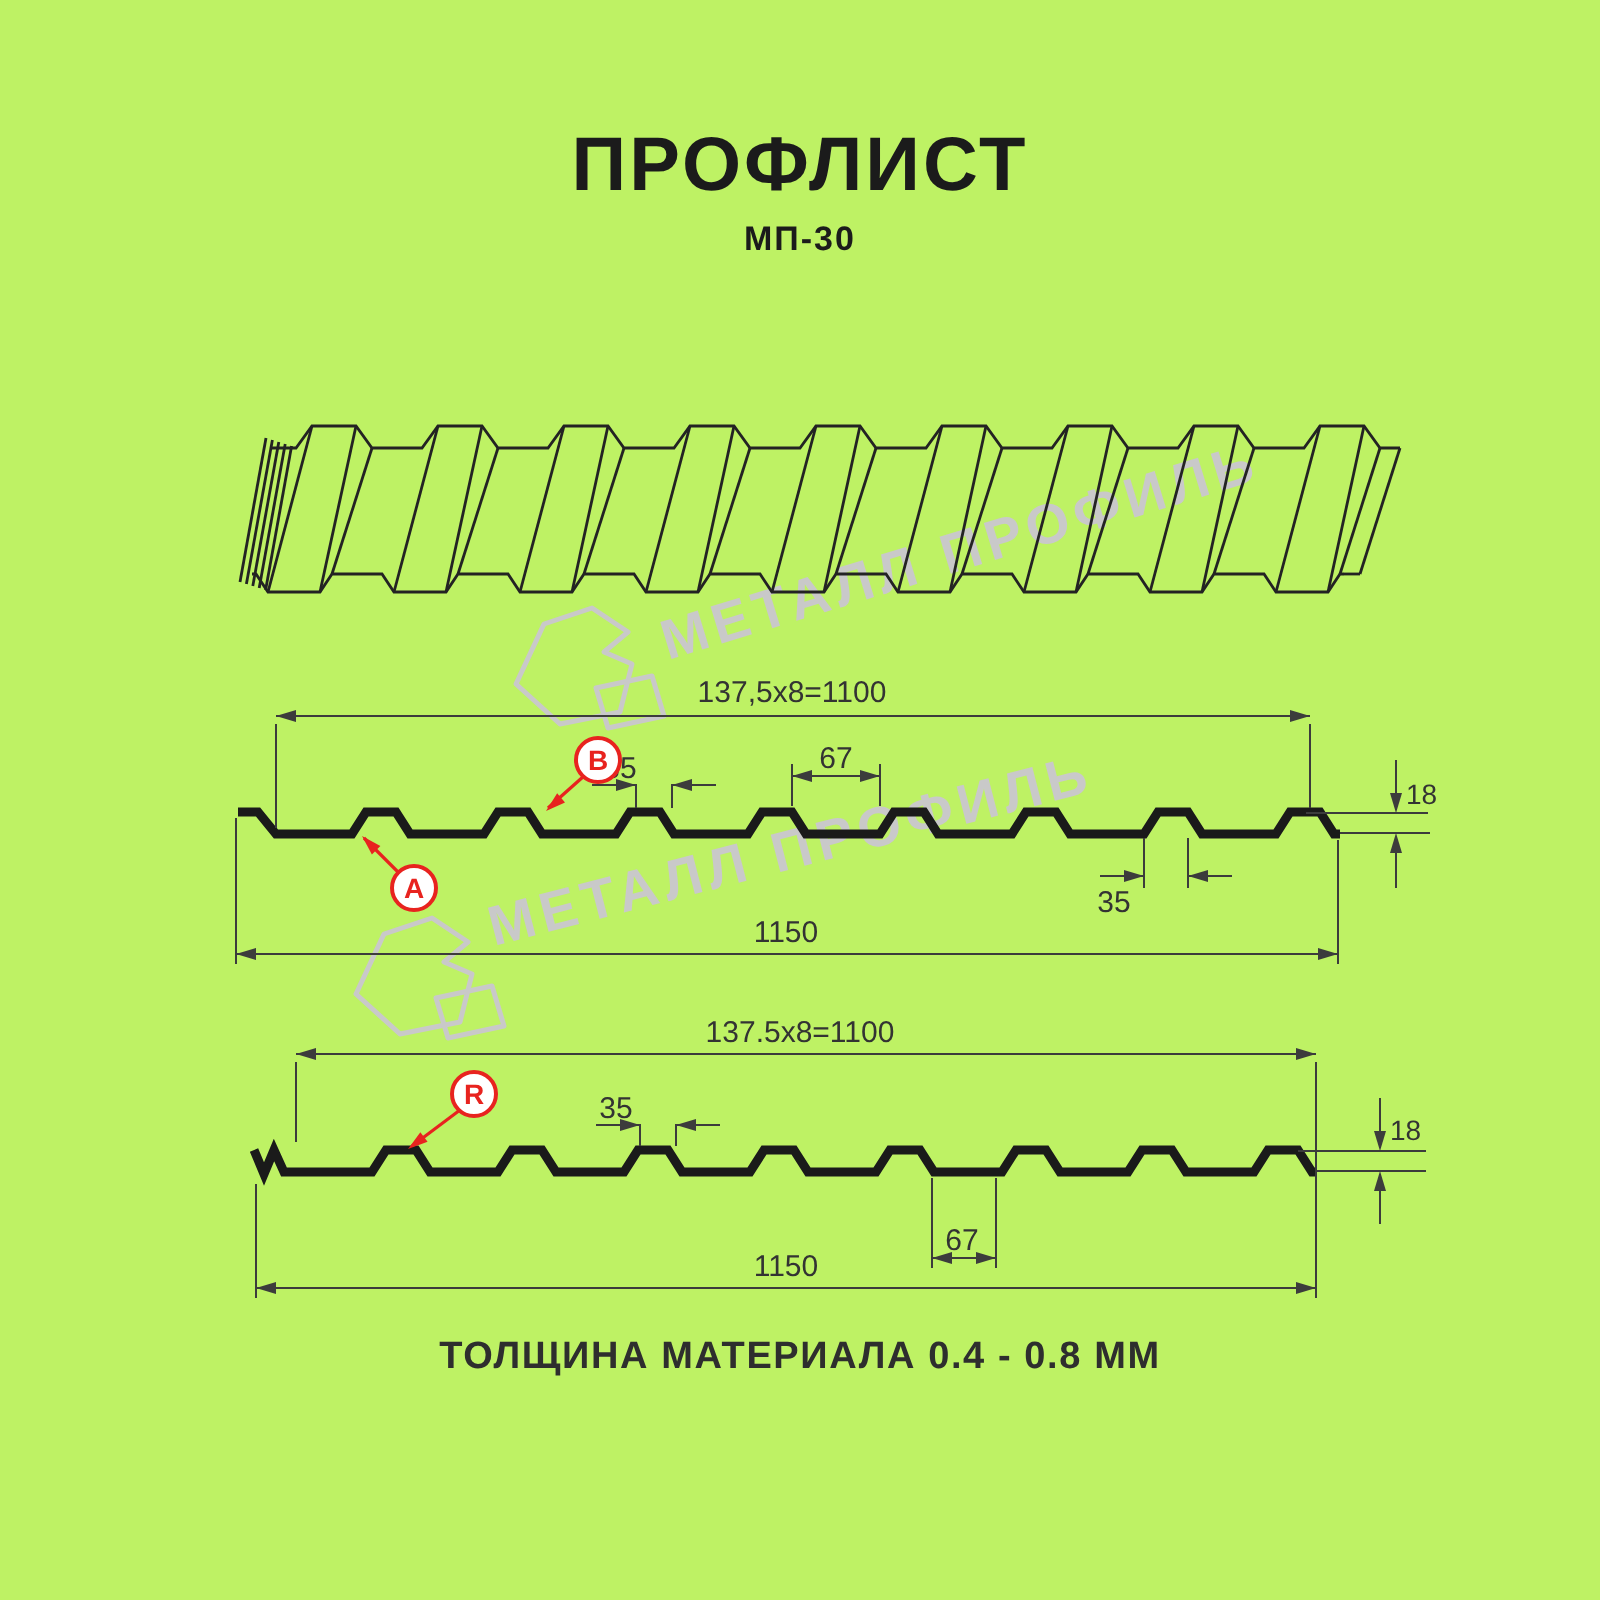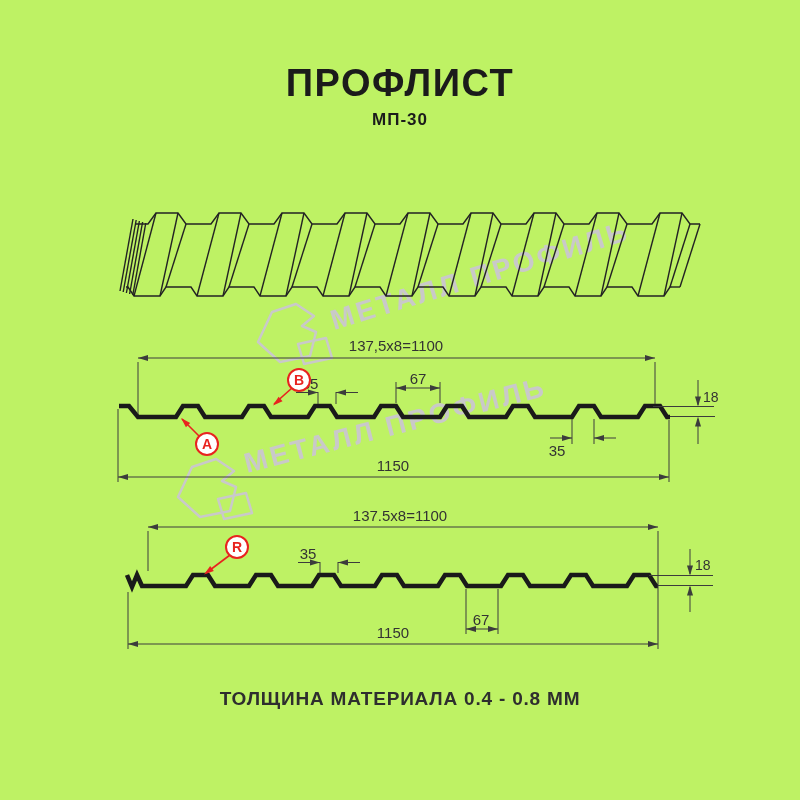--- a/index.html
+++ b/index.html
@@ -2,21 +2,21 @@
 <html><head>
 <meta charset="utf-8">
 <style>
   html,body{margin:0;padding:0;background:#fff;}
   .page{position:relative;width:800px;height:800px;background:#bef264;overflow:hidden;
         font-family:"Liberation Sans",sans-serif;padding-left:28px;}
   .title{position:absolute;top:62px;left:0;width:800px;text-align:center;
          font-size:38px;font-weight:800;letter-spacing:1.5px;color:#1b1b1b;}
   .subtitle{position:absolute;top:110px;left:0;width:800px;text-align:center;
          font-size:17px;font-weight:600;letter-spacing:1px;color:#1b1b1b;}
-  .footer{position:absolute;top:688px;left:0;width:800px;text-align:center;
+  .footer{position:absolute;top:668px;left:0;width:800px;text-align:center;
          font-size:19px;font-weight:700;letter-spacing:0.8px;color:#2e2e2e;}
   svg.diagram{position:absolute;top:140px;left:0;}
   text.dim{font-family:"Liberation Sans",sans-serif;font-size:15px;fill:#333;}
   text.dim18{font-family:"Liberation Sans",sans-serif;font-size:14px;fill:#333;}
   text.callout{font-family:"Liberation Sans",sans-serif;font-size:14px;font-weight:700;}
   text.wm{font-family:"Liberation Sans",sans-serif;font-size:28px;font-weight:700;letter-spacing:3px;}
 </style>
 </head>
 <body>
 

